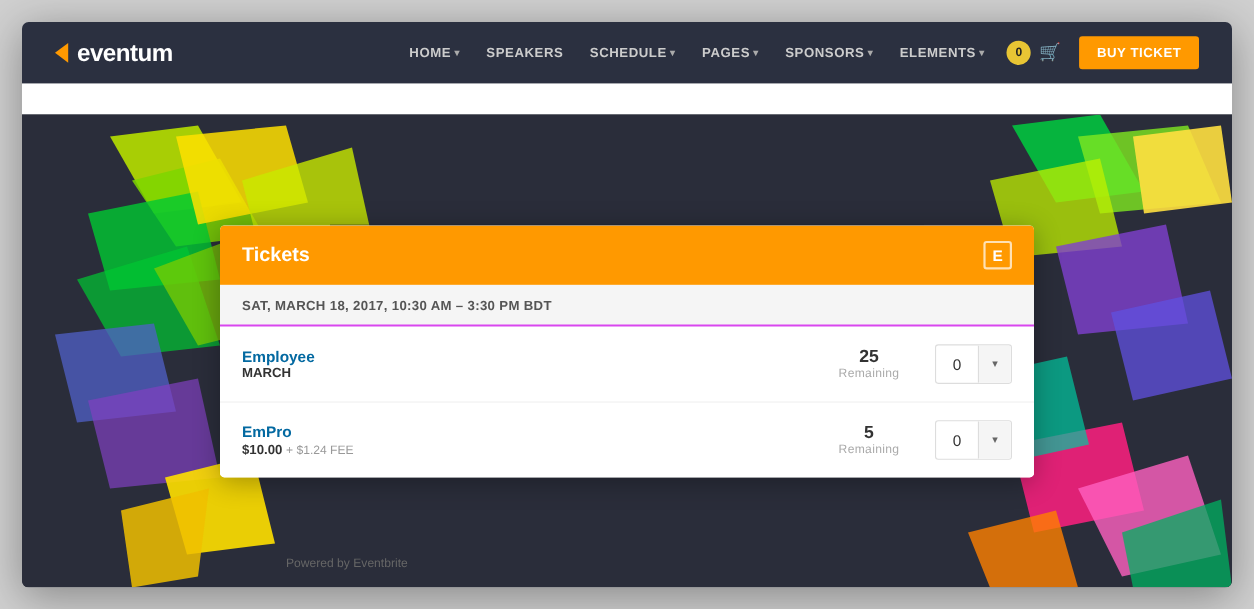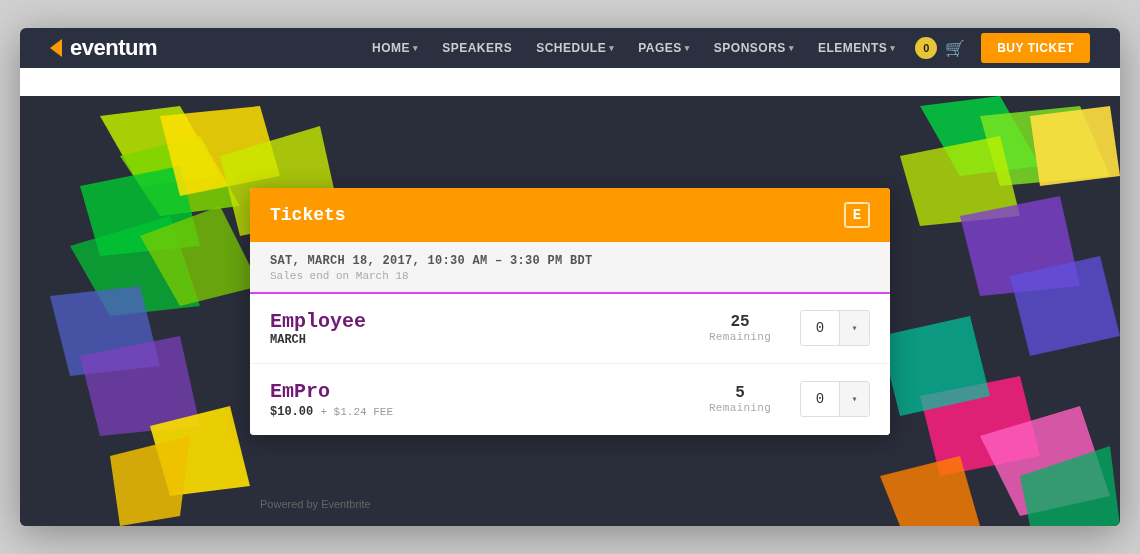--- a/index.html
+++ b/index.html
@@ -18,21 +18,21 @@
       overflow: hidden;
       box-shadow: 0 8px 40px rgba(0,0,0,0.35);
     }
 
     
     .navbar {
       background: #2b3040;
       display: flex;
       align-items: center;
       padding: 0 30px;
-      height: 40px;
+      height: 56px;
     }
     .logo {
       color: #fff;
       font-size: 22px;
       font-weight: 700;
       letter-spacing: -0.5px;
       margin-right: auto;
       display: flex;
       align-items: center;
       gap: 4px;
@@ -118,25 +118,24 @@
       display: flex;
       align-items: center;
       justify-content: center;
     }
 
     
     .ticket-widget {
       position: relative;
       z-index: 10;
       background: #fff;
-      width: 640px;
+      width: 740px;
       border-radius: 4px;
       overflow: hidden;
       box-shadow: 0 4px 24px rgba(0,0,0,0.3);
-      font-family: Liberation Mono, monospace;
     }
 
     .ticket-header {
       background: #f90;
       display: flex;
       align-items: center;
       justify-content: space-between;
       padding: 14px 20px;
     }
     .ticket-title {
@@ -187,23 +186,23 @@
       border-bottom: 1px solid #f0f0f0;
     }
     .ticket-row:last-child {
       border-bottom: none;
     }
 
     .ticket-info {
       flex: 1;
     }
     .ticket-name {
-      font-size: 20px;
-      font-weight: 700;
-      color: #701a75;
+      font-size: 14px;
+      font-weight: 700;
+      color: #0369a1;
     }
     .ticket-price {
       font-size: 12px;
       color: #666;
       margin-top: 2px;
     }
     .ticket-price .price-amount {
       font-weight: 700;
       color: #333;
     }
@@ -377,21 +376,20 @@
 
     <div class="ticket-widget">
 
       <div class="ticket-header">
         <span class="ticket-title">Tickets</span>
         <div class="ticket-header-icon">E</div>
       </div>
 
       <div class="ticket-date-section">
         <div class="ticket-date">SAT, MARCH 18, 2017, 10:30 AM – 3:30 PM BDT</div>
-        <div class="ticket-sales-end">Sales end on March 18</div>
       </div>
 
       <div class="ticket-rows">
 
         <div class="ticket-row">
           <div class="ticket-info">
             <div class="ticket-name">Employee</div>
             <div class="ticket-free">MARCH</div>
           </div>
           <div class="ticket-remaining-area">

